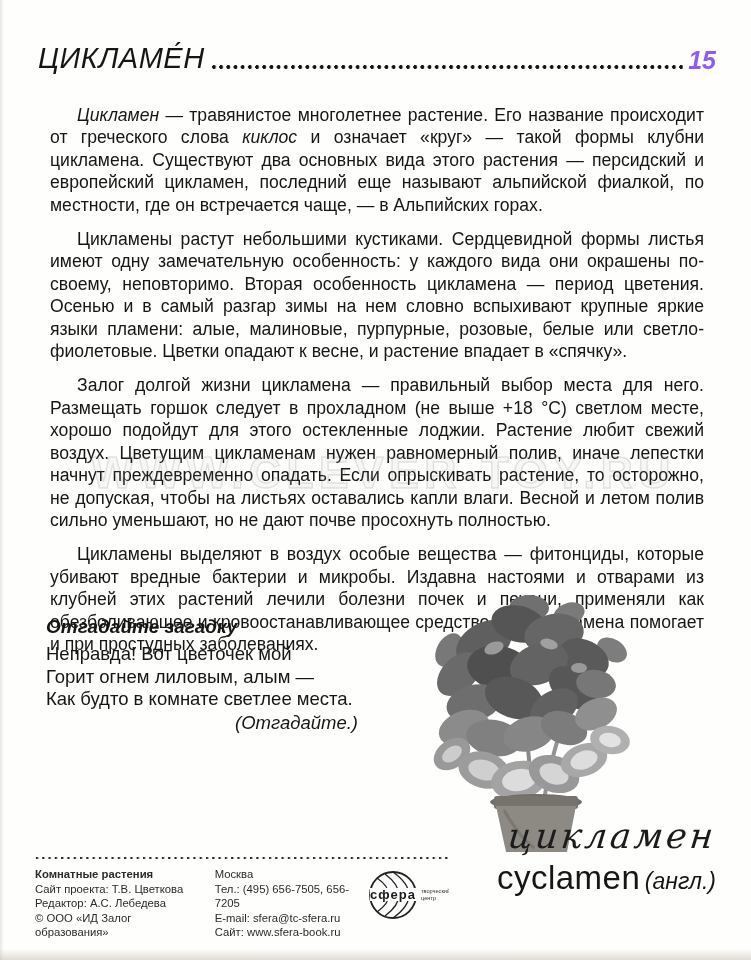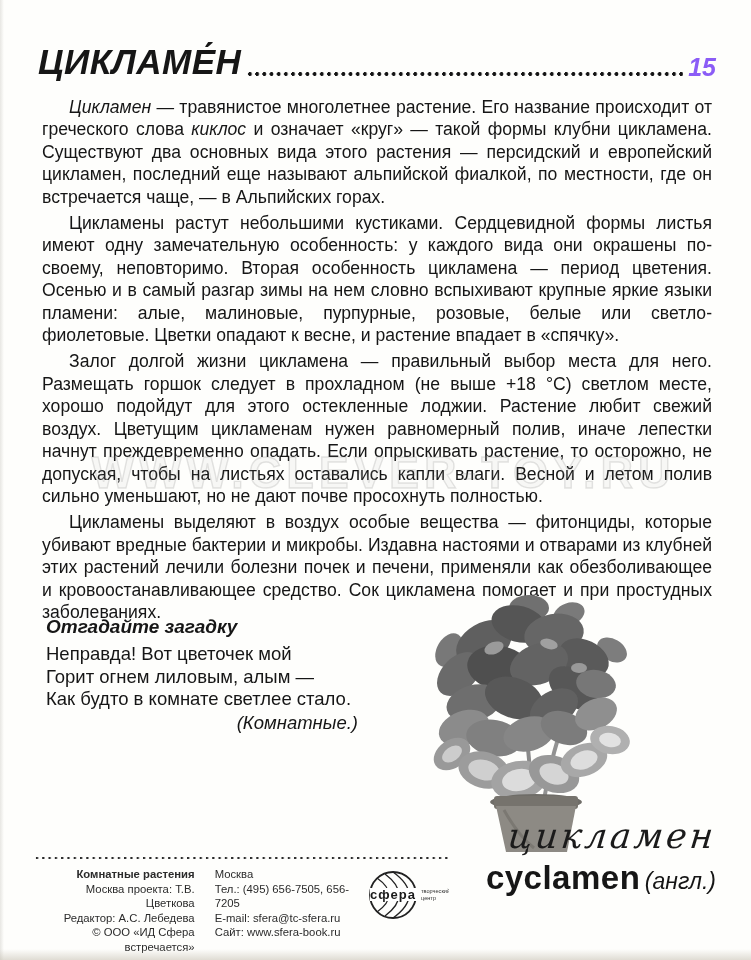--- a/index.html
+++ b/index.html
@@ -3,57 +3,57 @@
 <meta charset="utf-8">
 <style>
   html,body{margin:0;padding:0;}
   body{
     width:751px;height:960px;position:relative;overflow:hidden;
     background:#fefefc;color:#161616;
     font-family:"Liberation Sans",sans-serif;
   }
   
   .header{position:absolute;left:38px;top:42px;width:678px;display:flex;align-items:flex-end;}
-  .title{font-size:35px;font-weight:bold;font-style:italic;letter-spacing:.5px;white-space:nowrap;}
+  .title{font-size:29px;font-weight:normal;font-style:italic;letter-spacing:.5px;white-space:nowrap;}
   .leader{flex:1;height:6px;margin:0 5px 5px 6px;
     background-image:radial-gradient(circle at 3px 3px,#141414 1.7px,transparent 2.1px);
     background-size:7.2px 6px;background-repeat:repeat-x;}
   .page-number{font-size:25px;font-weight:bold;font-style:italic;color:#8b5cf6;}
   
   .body-text{position:absolute;left:38px;top:92px;width:678px;
     font-size:17.6px;line-height:22.4px;text-align:justify;}
-  .body-text p{margin:4px;text-indent:27px;}
+  .body-text p{margin:12px;text-indent:27px;}
   .it{font-style:italic;}
   
   .lower{position:absolute;left:46px;top:610px;width:398px;}
   .section-heading{font-size:19px;font-weight:bold;font-style:italic;margin:6px 0 5px;}
   .riddle-line,.question{font-size:18.5px;line-height:22.5px;}
   .riddle-answer{font-size:18.5px;line-height:23px;font-style:italic;width:312px;text-align:right;}
   .questions{margin-top:13px;}
   
   .watermark{position:absolute;left:8px;top:447px;width:751px;text-align:center;
     font-size:45px;font-weight:bold;letter-spacing:5px;
     color:rgba(150,150,150,0.07);-webkit-text-stroke:1.4px rgba(125,125,125,0.20);
     pointer-events:none;}
   
   .photo{position:absolute;left:424px;top:588px;width:225px;height:268px;}
   .caption-block{position:absolute;left:430px;top:816px;width:286px;text-align:right;}
   .caption-script{font-family:"DejaVu Serif",serif;font-style:italic;
     font-size:35px;letter-spacing:3px;transform:skewX(-6deg);color:#1b1b1b;}
   .caption-latin-row{margin-top:3px;white-space:nowrap;}
-  .caption-latin{font-size:33px;font-weight:bold;letter-spacing:.5px;text-align:right;}
+  .caption-latin{font-size:33px;font-weight:normal;letter-spacing:.5px;text-align:right;}
   .caption-lang{font-size:23px;font-style:italic;}
   
   .footer{position:absolute;left:35px;top:856px;width:414px;}
   .footer-dots{height:4px;margin-bottom:7px;
     background-image:radial-gradient(circle at 2px 2px,#2a2a2a 1.1px,transparent 1.4px);
     background-size:6.3px 4px;background-repeat:repeat-x;}
   .footer-cols{display:flex;}
   .fcol{font-size:11.3px;line-height:14.6px;color:#2b2b2b;}
-  .fcol-left{width:170px;text-align:right;}
+  .fcol-left{width:170px;}
   .fcol-mid{width:158px;margin-left:20px;}
   .fcol-left .t{font-weight:bold;}
   .fcol-logo{margin-left:4px;margin-top:1px;}
   
   .edge-bottom{position:absolute;left:0;bottom:0;width:751px;height:11px;
     background:linear-gradient(to bottom,rgba(208,203,190,0) 0%,rgba(198,192,178,.55) 100%);}
   .edge-left{position:absolute;left:0;top:0;width:4px;height:960px;
     background:linear-gradient(to right,rgba(190,188,180,.35),rgba(190,188,180,0));}
 </style>
 </head>
@@ -71,22 +71,22 @@
   <p>Залог долгой жизни цикламена — правильный выбор места для него. Размещать горшок следует в прохладном (не выше +18 °С) светлом месте, хорошо подойдут для этого остекленные лоджии. Растение любит свежий воздух. Цветущим цикламенам нужен равномерный полив, иначе лепестки начнут преждевременно опадать. Если опрыскивать растение, то осторожно, не допуская, чтобы на листьях оставались капли влаги. Весной и летом полив сильно уменьшают, но не дают почве просохнуть полностью.</p>
   <p>Цикламены выделяют в воздух особые вещества — фитонциды, которые убивают вредные бактерии и микробы. Издавна настоями и отварами из клубней этих растений лечили болезни почек и печени, применяли как обезболивающее и кровоостанавливающее средство. Сок цикламена помогает и при простудных заболеваниях.</p>
 </div>
 
 <div class="watermark">WWW.CLEVER-TOY.RU</div>
 
 <div class="lower">
   <div class="section-heading">Отгадайте загадку</div>
   <div class="riddle-line">Неправда! Вот цветочек мой</div>
   <div class="riddle-line">Горит огнем лиловым, алым —</div>
-  <div class="riddle-line">Как будто в комнате светлее стало.</div>
-  <div class="riddle-answer">(Комнатные.)</div>
+  <div class="riddle-line">Как будто в комнате светлее места.</div>
+  <div class="riddle-answer">(Отгадайте.)</div>
 
 </div>
 
 <div class="photo">
   <svg width="225" height="268" viewBox="0 0 225 268" xmlns="http://www.w3.org/2000/svg">
 
     <path d="M108 212 C105 160 100 122 95 96" stroke="#8a8a8a" stroke-width="4" fill="none"></path>
     <path d="M120 212 C128 162 140 132 150 106" stroke="#929292" stroke-width="4" fill="none"></path>
 
     <ellipse cx="105" cy="20" rx="20" ry="13" fill="#707070"></ellipse>
@@ -141,23 +141,23 @@
     <span class="caption-latin">cyclamen</span>
     <span class="caption-lang">(англ.)</span>
   </div>
 </div>
 
 <div class="footer">
   <div class="footer-dots"></div>
   <div class="footer-cols">
     <div class="fcol fcol-left">
       <div class="t">Комнатные растения</div>
-      <div>Москва проекта: Т.В. Цветкова</div>
+      <div>Сайт проекта: Т.В. Цветкова</div>
       <div>Редактор: А.С. Лебедева</div>
-      <div>© ООО «ИД Сфера встречается»</div>
+      <div>© ООО «ИД Залог образования»</div>
     </div>
     <div class="fcol fcol-mid">
       <div>Москва</div>
       <div>Тел.: (495) 656-7505, 656-7205</div>
       <div>E-mail: sfera@tc-sfera.ru</div>
       <div>Сайт: www.sfera-book.ru</div>
     </div>
     <div class="fcol-logo">
       <svg width="82" height="54" viewBox="0 0 82 54" xmlns="http://www.w3.org/2000/svg">
         <circle cx="26" cy="27" r="23" fill="none" stroke="#222" stroke-width="1.8"></circle>

